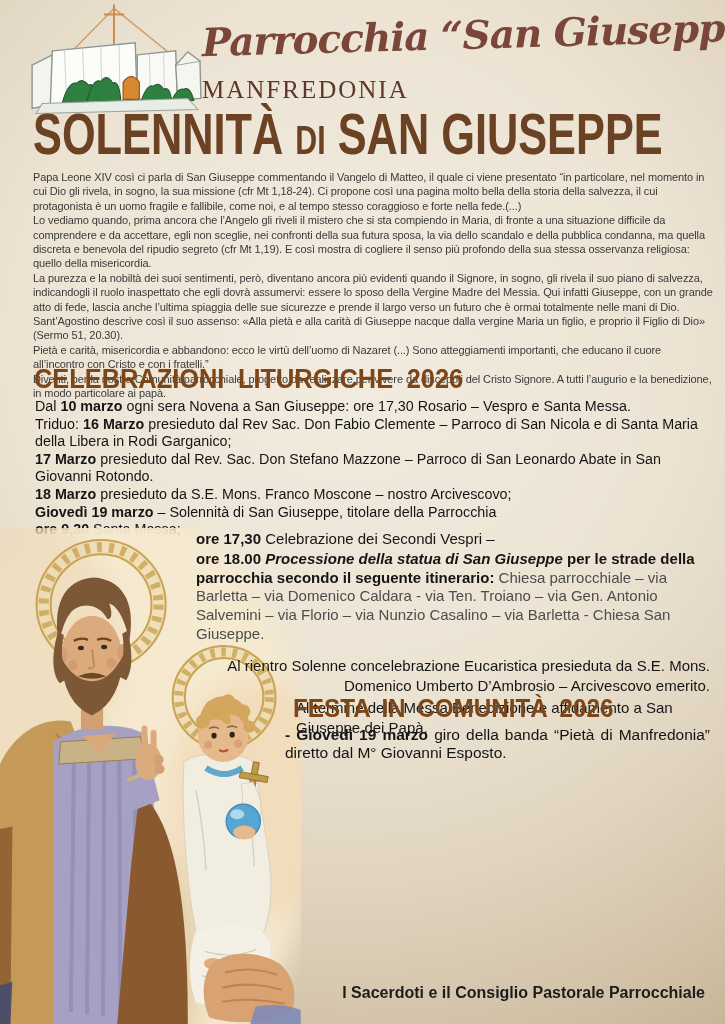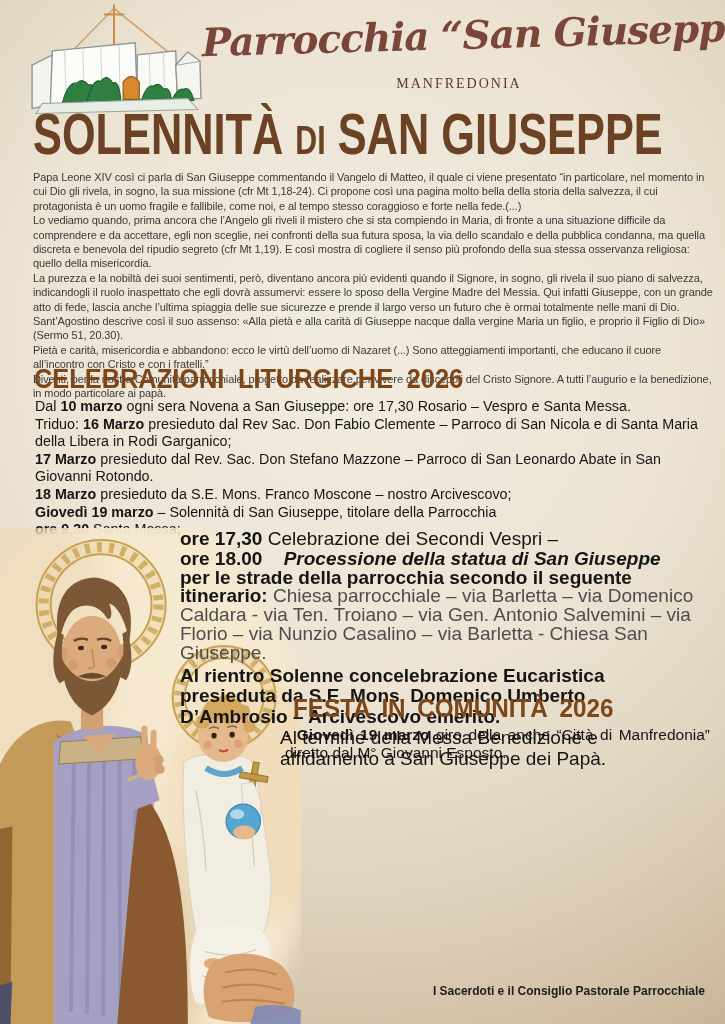--- a/index.html
+++ b/index.html
@@ -12,22 +12,22 @@
   .abs{position:absolute;}
   
   .church-svg{left:24px;top:2px;width:180px;height:122px;}
   .script-title{
     left:202px;top:12px;width:514px;height:64px;text-align:center;
     font-family:"DejaVu Serif", serif;font-style:italic;font-weight:bold;
     font-size:39px;color:#7a463a;letter-spacing:-1px;transform:rotate(-1.6deg);
     white-space:nowrap;
   }
   .city{
-    left:202px;top:76px;width:514px;text-align:center;
-    font-family:"Liberation Serif", serif;font-size:14px;letter-spacing:2px;
+    left:202px;top:76px;width:514px;text-align:left;
+    font-family:"Liberation Serif", serif;font-size:25px;letter-spacing:2px;
     color:#5d372c;
   }
   .main-title{
     left:33px;top:101px;white-space:nowrap;font-weight:700;font-size:57px;
     color:#6b4223;transform:scaleX(0.76);transform-origin:0 0;letter-spacing:0;
   }
   .main-title .t-small{font-size:0.70em;}
   
   .intro{left:33px;top:170px;width:680px;font-size:11px;line-height:14.4px;color:#3a3a3a;letter-spacing:-0.1px;}
   .intro p{margin:0;}
@@ -35,41 +35,41 @@
   .lit-heading{
     left:34px;top:364px;white-space:nowrap;font-weight:700;font-size:27px;
     color:#7c4619;word-spacing:7px;transform:scaleX(0.94);transform-origin:0 0;
   }
   .lit-list{
     left:35px;top:397px;width:726px;font-size:15.4px;line-height:17.6px;
     transform:scaleX(0.93);transform-origin:0 0;color:#151515;
   }
   .lit-list div{margin:0;}
   
-  .vespers{left:180px;top:530px;width:514px;font-size:19px;line-height:18.8px;color:#151515;z-index:3;}
+  .vespers{left:196px;top:530px;width:514px;font-size:15px;line-height:18.8px;color:#151515;z-index:3;}
   .vespers .v-line1{margin-bottom:1px;}
-  .v-center{text-align:left;font-weight:700;line-height:20.5px;margin-top:3px;}
+  .v-center{text-align:right;font-weight:400;line-height:20.5px;margin-top:12px;}
   .v-blessing{padding-left:100px;font-weight:400;line-height:20.5px;margin-top:1px;}
   
   .festa-heading{
     left:293px;top:694px;white-space:nowrap;font-weight:700;font-size:25px;
     color:#7c4619;word-spacing:5px;transform:scaleX(0.97);transform-origin:0 0;z-index:3;
   }
   .festa-list{left:285px;top:726px;width:425px;font-size:15.5px;line-height:17.8px;text-align:justify;color:#141414;z-index:3;}
   .festa-list div{margin:0;}
   
   .footer{
     left:285px;top:984px;width:420px;text-align:right;padding-right:14px;
-    font-weight:700;font-size:12px;color:#1c1c1c;z-index:3;
+    font-weight:700;font-size:16px;color:#1c1c1c;z-index:3;
   }
   
   .joseph-svg{left:-2px;top:528px;width:303px;height:496px;z-index:1;}
   
   .seg-b{font-weight:700;}
-  .seg-bi{font-weight:700;font-style:italic;margin-left:16px;}
+  .seg-bi{font-weight:700;font-style:italic;}
   .seg-g{color:#4d4d4d;font-weight:400;margin-top:20px;}
 </style>
 </head>
 <body>
 
 <div class="page">
 
   <svg class="abs church-svg" viewBox="0 0 178 120" xmlns="http://www.w3.org/2000/svg">
     <g stroke="#c87f35" stroke-width="2" fill="none" opacity="0.85">
       <line x1="89" y1="2" x2="89" y2="44"></line>
@@ -251,18 +251,18 @@
 
   <div class="abs vespers">
     <div class="v-line1"><span class="seg-b">ore 17,30</span><span>  Celebrazione dei  Secondi Vespri  –</span></div>
     <div><span class="seg-b">ore 18.00 </span><span class="seg-bi">Processione della statua di San Giuseppe</span><span class="seg-b"> per le strade della parrocchia secondo il seguente itinerario:  </span><span class="seg-g">Chiesa parrocchiale – via Barletta – via Domenico Caldara - via Ten. Troiano – via Gen. Antonio  Salvemini  – via Florio – via Nunzio Casalino – via Barletta -  Chiesa San Giuseppe.</span></div>
     <div class="v-center">Al rientro Solenne concelebrazione Eucaristica presieduta da S.E. Mons. Domenico Umberto D’Ambrosio – Arcivescovo emerito.</div>
     <div class="v-blessing">Al termine della Messa Benedizione e affidamento a San Giuseppe dei Papà.</div>
   </div>
 
   <div class="abs festa-heading">FESTA IN COMUNITÀ 2026</div>
   <div class="abs festa-list">
-    <div><span class="seg-b">- Giovedì 19 marzo</span><span> giro della anche “Città di Manfredonia” diretto dal M° Giovanni Esposto.</span></div>
+    <div><span class="seg-b">- Giovedì 19 marzo</span><span> giro della banda “Pietà di Manfredonia” diretto dal M° Giovanni Esposto.</span></div>
   </div>
 
   <div class="abs footer">I Sacerdoti e il Consiglio Pastorale Parrocchiale</div>
 
 </div>
 
 </body></html>

